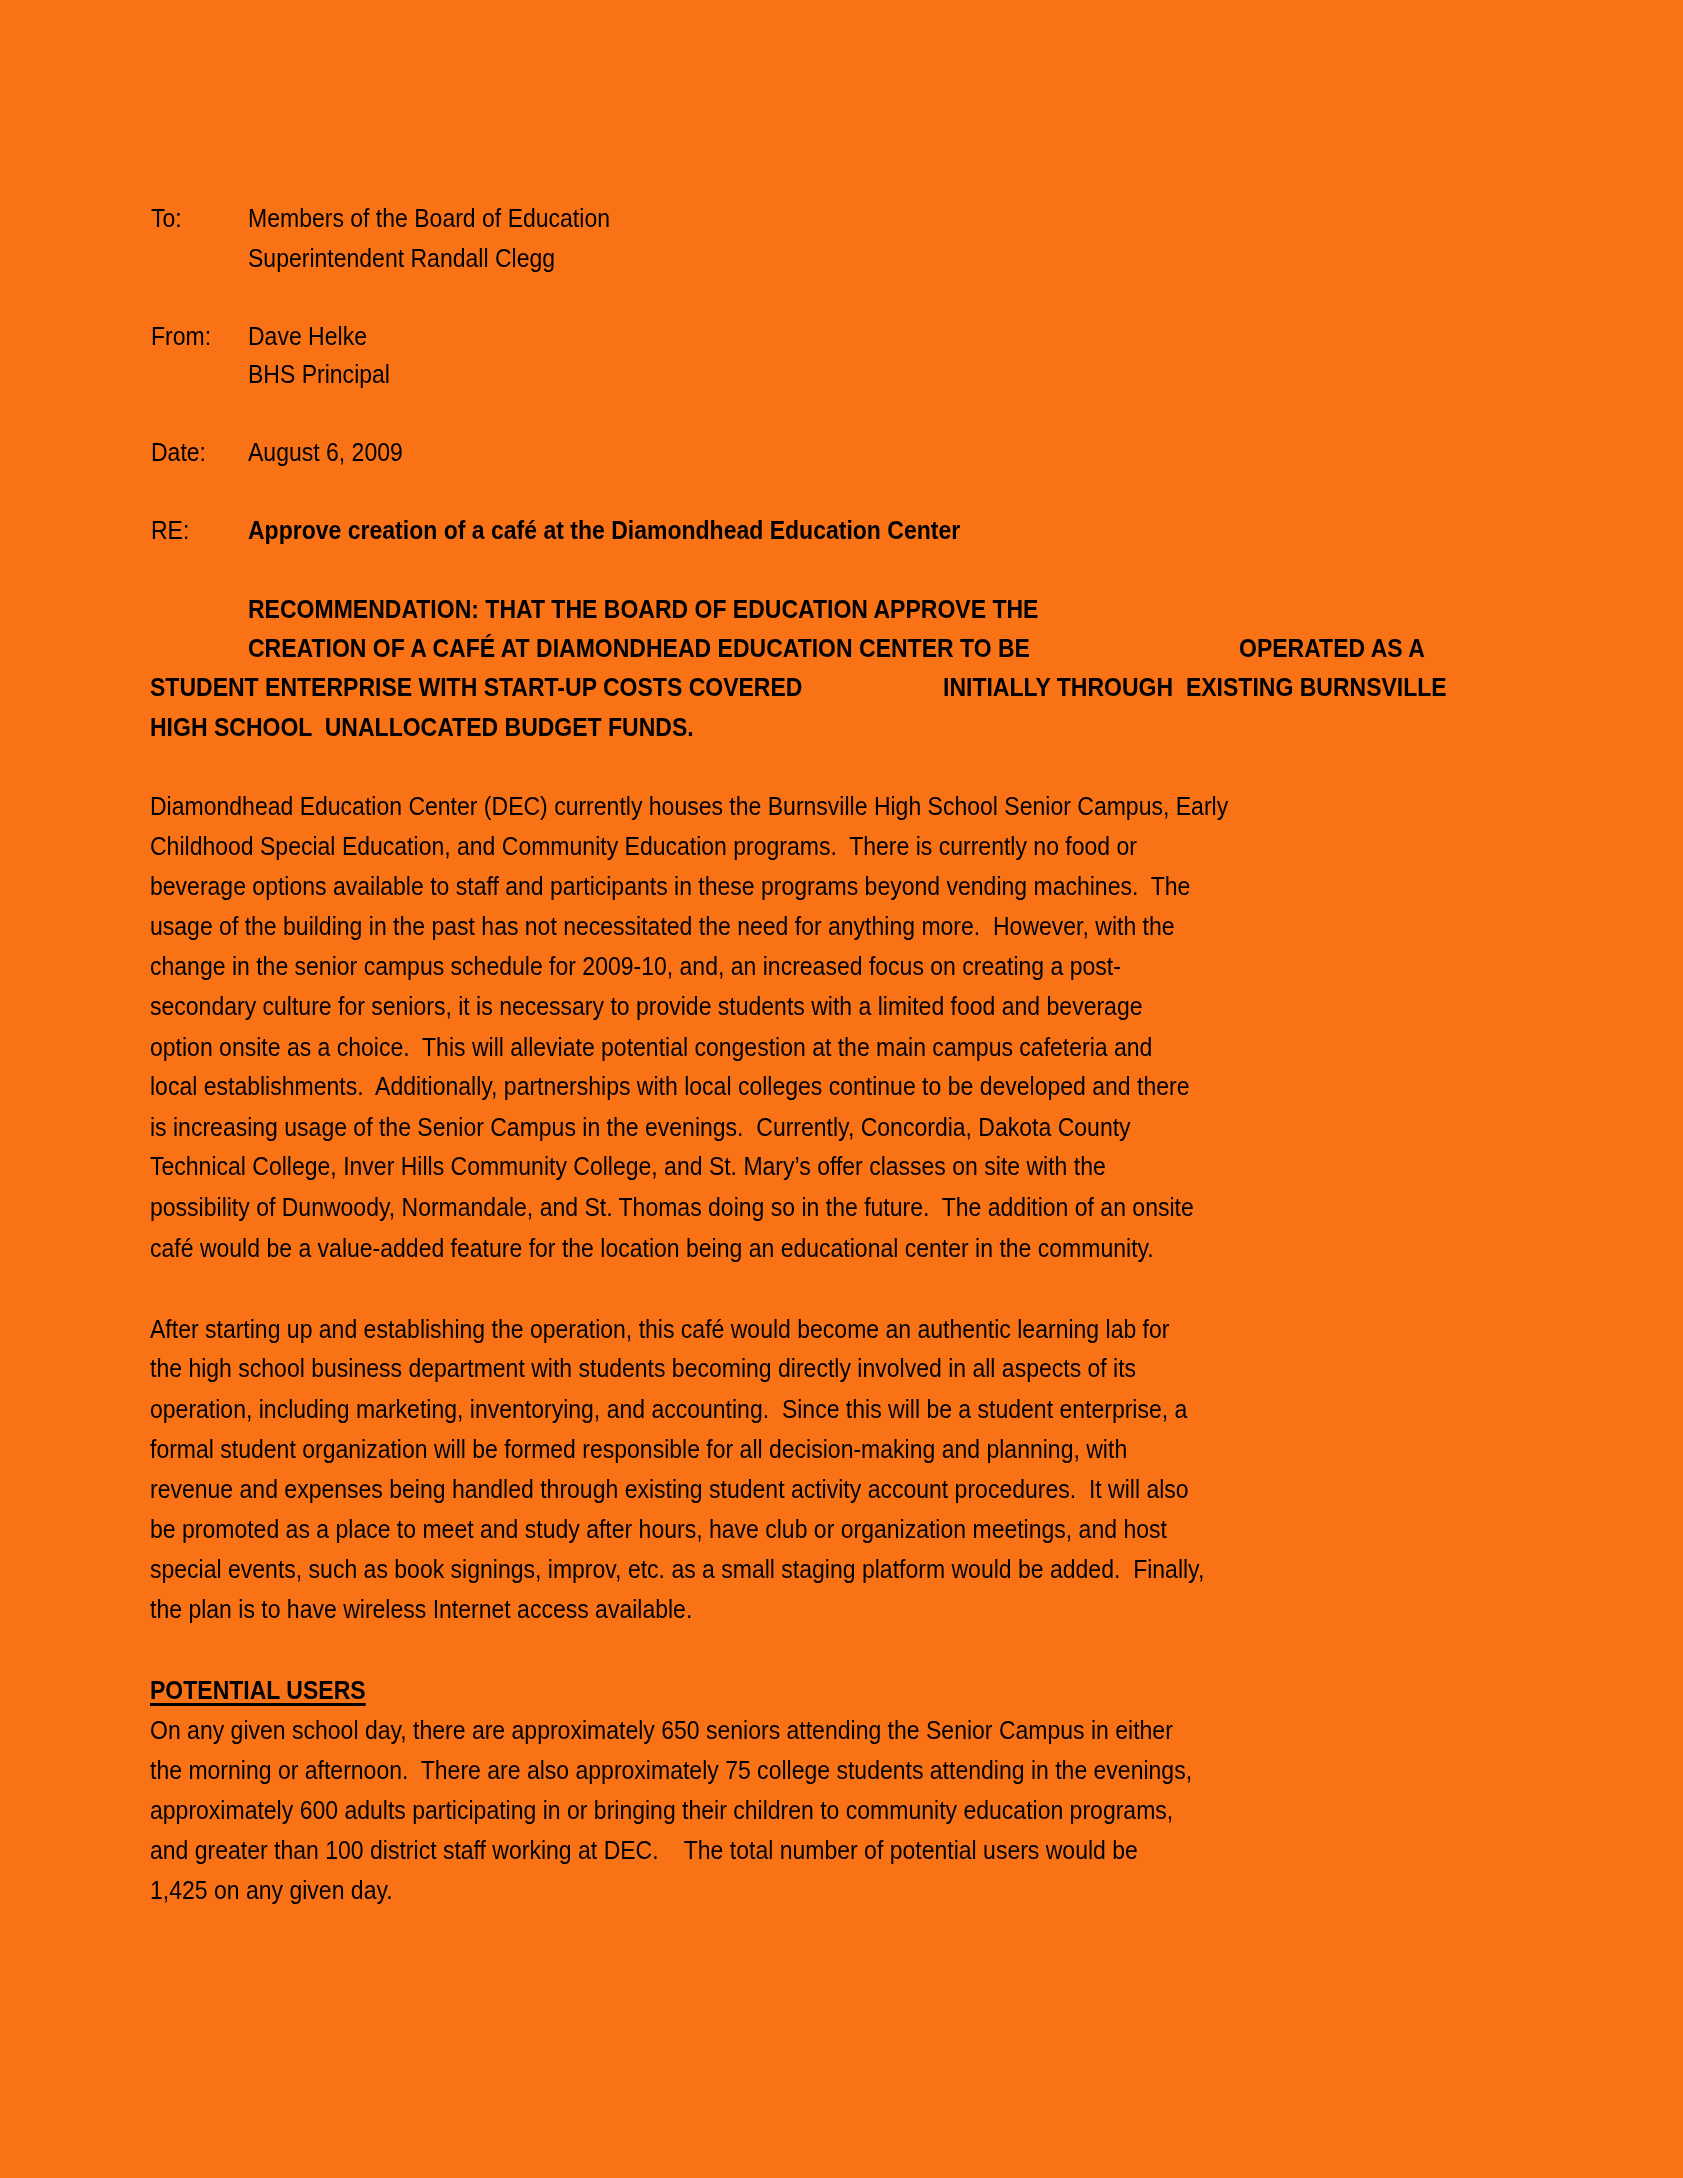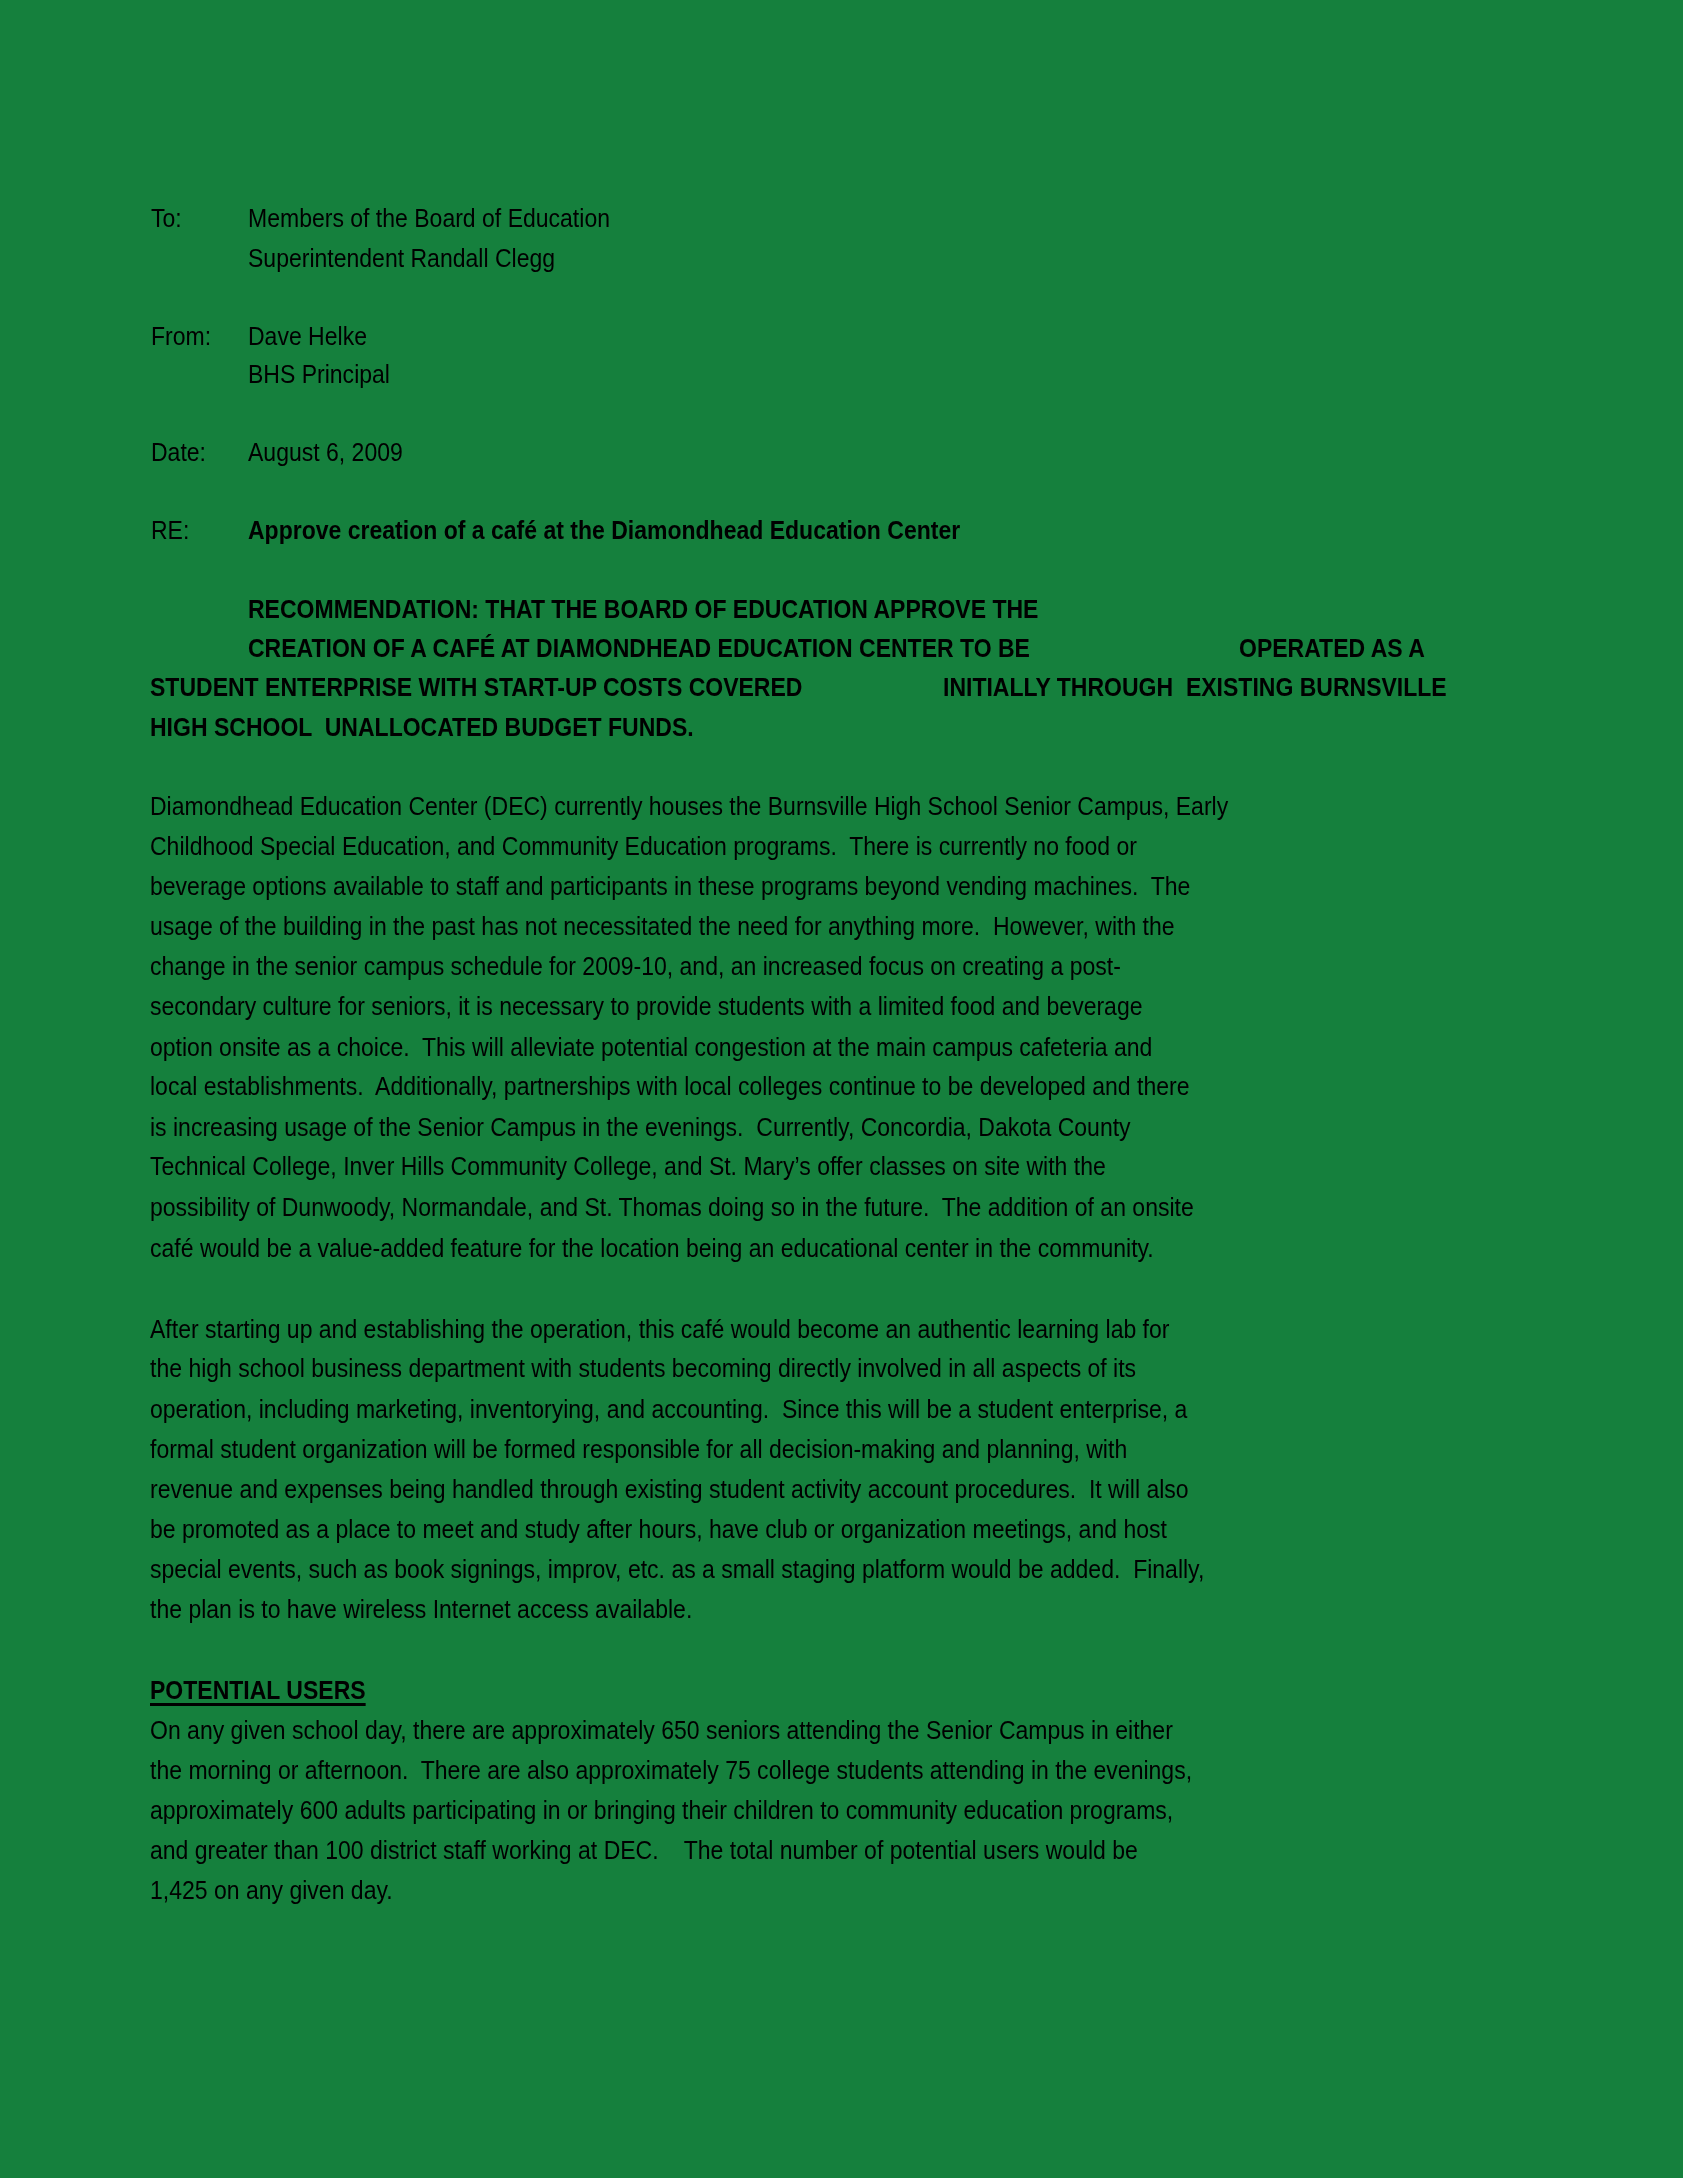--- a/index.html
+++ b/index.html
@@ -1,17 +1,17 @@
 <!DOCTYPE html>
 <html><head>
 <meta charset="utf-8">
 <style>
   html, body { margin: 0; padding: 0; background: #ffffff; }
   body { width: 1683px; height: 2178px; position: relative; overflow: hidden; }
-  .page { position: absolute; left: 0; top: 0; width: 1683px; height: 2178px; background: #15803d; }
+  .page { position: absolute; left: 0; top: 0; width: 1683px; height: 2178px; background: #f97316; }
   .ln {
     position: absolute;
     font-family: "Liberation Sans", sans-serif;
     font-size: 26px;
     line-height: 26px;
     color: #000;
     white-space: pre;
     transform-origin: 0 0;
     transform: scaleX(0.885);
     letter-spacing: 0;

